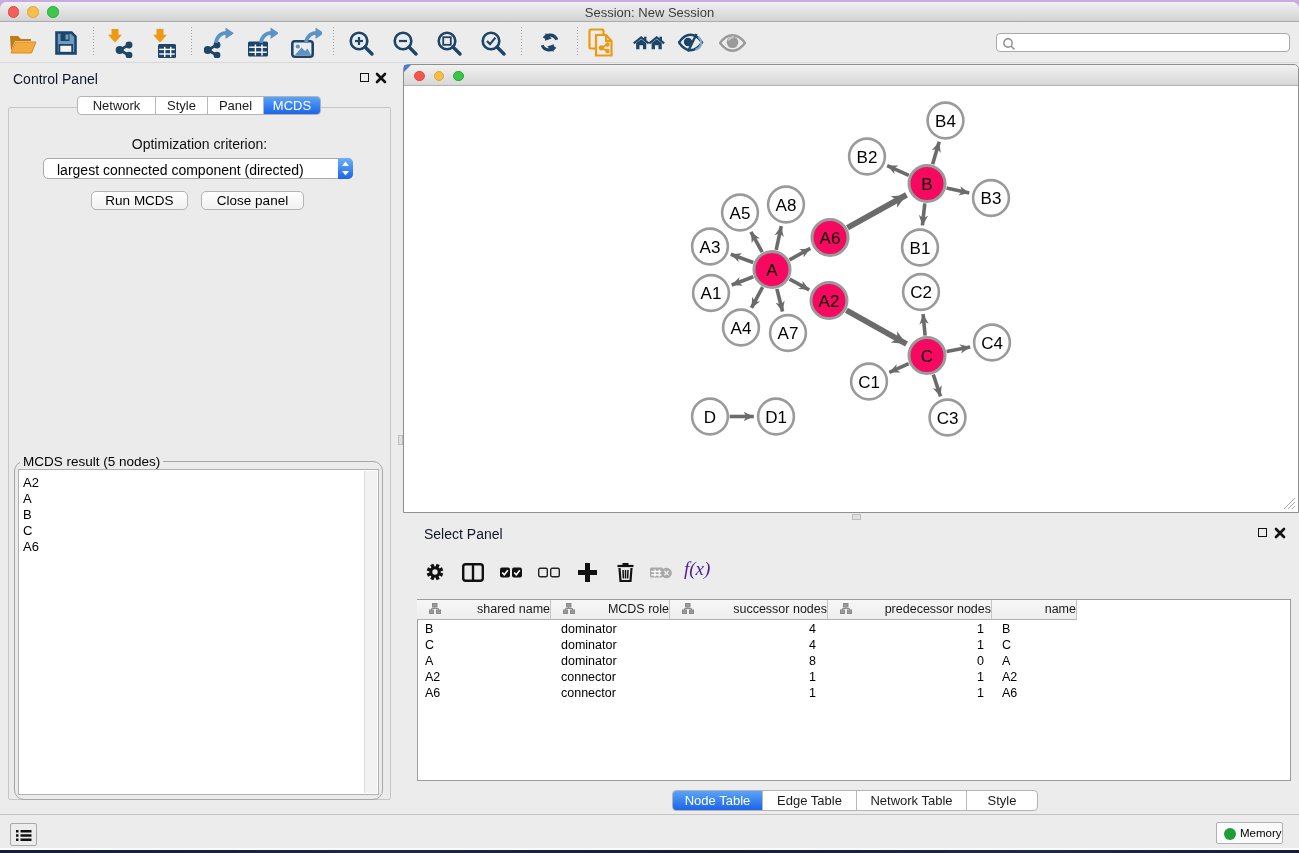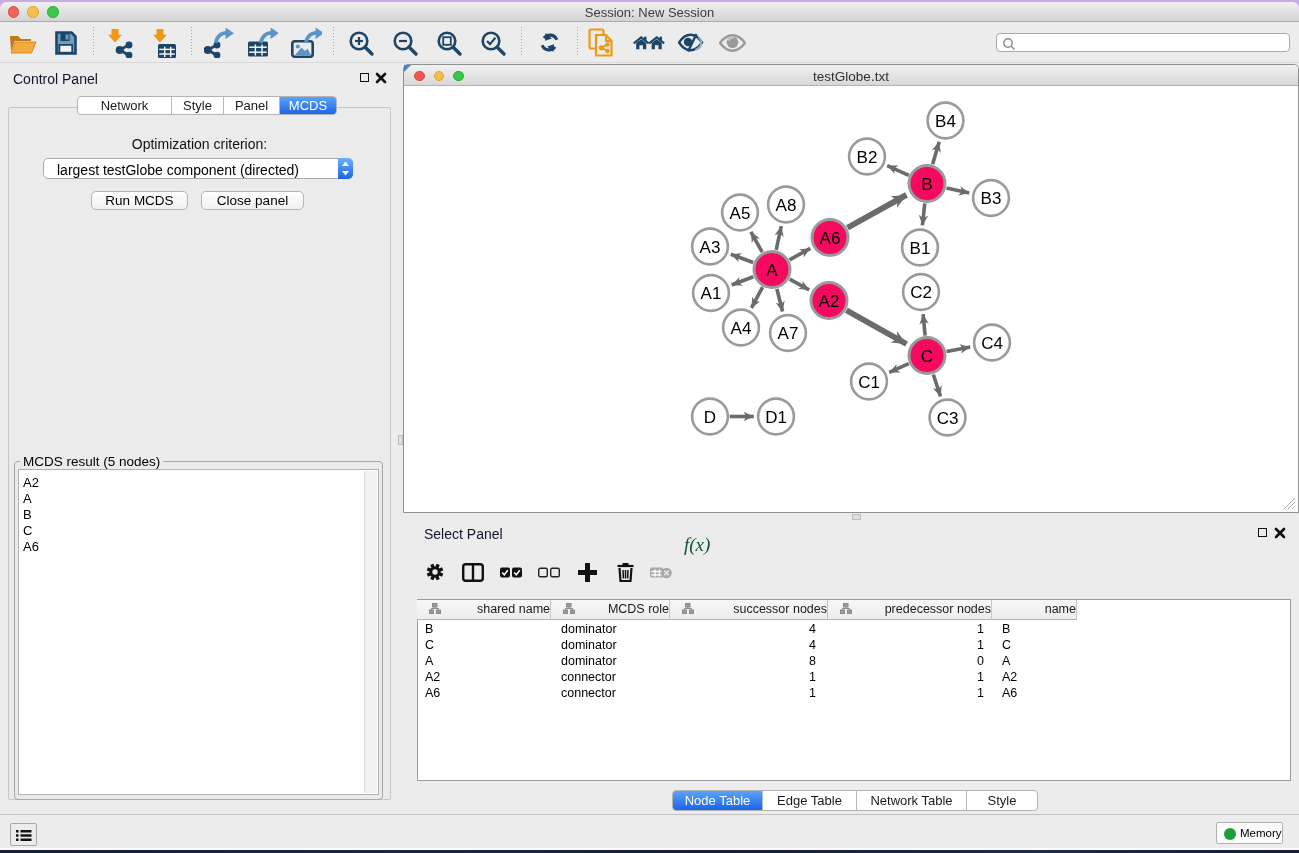--- a/index.html
+++ b/index.html
@@ -26,21 +26,21 @@
  border:1px solid #c6c6c6;border-radius:2px}
 #optlabel{position:absolute;left:0;top:136px;width:399px;text-align:center;font-size:14px;color:#111}
 #combo{position:absolute;left:43px;top:158px;width:310px;height:21px;background:#fff;
  border:1px solid #ababab;border-radius:5px}
 #combo .txt{position:absolute;left:13px;top:2.5px;font-size:14px;color:#000}
 #combo .step{position:absolute;right:-1px;top:-1px;width:15px;height:21px;
  background:linear-gradient(#6cb0f9,#1c64e8);border-radius:0 5px 5px 0}
 .btn{position:absolute;height:19px;background:linear-gradient(#fff,#f1f1f1);
  border:1px solid #b4b4b4;border-radius:5px;font-size:13.5px;color:#000;text-align:center;line-height:17px}
 #fieldset{position:absolute;left:14px;top:461px;width:369px;height:339px;
- border:1px solid #a6a6a6;border-radius:4px}
+ border:1px solid #a6a6a6;border-radius:10px}
 #fieldset .legend{position:absolute;left:5px;top:-8px;background:#ebebeb;padding:0 3px;font-size:13.5px;color:#000}
 #mlist{position:absolute;left:3px;top:7px;width:361px;height:326px;background:#fff;border:1px solid #b0b0b0}
 #mlist .sb{position:absolute;right:1px;top:1px;width:13px;height:322px;background:#f2f2f2;border-left:1px solid #dcdcdc}
 #mlist .it{position:absolute;left:4px;font-size:13px;color:#000}
 #statusbar{position:absolute;left:0;top:814px;width:1299px;height:34px;background:#ececec;border-top:1px solid #c2c2c2}
 #lstbtn{position:absolute;left:10px;top:823px;width:27px;height:23px;border:1px solid #a8a8a8;border-radius:2px}
 #membtn{position:absolute;left:1216px;top:822px;width:67px;height:22px;background:#fbfbfb;
  border:1px solid #b0b0b0;border-radius:2px;font-size:11.5px;color:#000}
 #membtn .dot{position:absolute;left:7px;top:4.5px;width:12px;height:12px;border-radius:50%;background:#1d9e38}
 #membtn .mt{position:absolute;left:23px;top:3.5px}
@@ -207,28 +207,28 @@
     </svg>
   </div>
 <div id="mainline"></div>
 <div class="ptitle" style="left:13px;top:71px">Control Panel</div>
 <div class="float-ic" style="left:360px;top:73px"></div>
 <svg style="position:absolute;left:375px;top:72px" width="12" height="12">
     <path d="M2,2 L10,10 M10,2 L2,10" stroke="#111" stroke-width="2.6" stroke-linecap="round"></path>
   </svg>
 <div id="cpanel"></div>
 <div class="seg" style="left:77px;top:96px;height:19px;line-height:17.5px">
-    <div style="width:94px;line-height:17.5px">Network</div>
+    <div style="width:78px;line-height:17.5px">Network</div>
     <div style="width:52px;line-height:17.5px">Style</div>
     <div style="width:56px;line-height:17.5px">Panel</div>
     <div class="sel" style="width:56px;line-height:17.5px">MCDS</div>
   </div>
 <div id="optlabel">Optimization criterion:</div>
 <div id="combo">
-    <div class="txt">largest testGlobe component (directed)</div>
+    <div class="txt">largest connected component (directed)</div>
     <div class="step"><svg width="15" height="21">
         <path d="M7.5,3.5 L11,8 L4,8 Z" fill="#fff"></path>
         <path d="M7.5,17.5 L11,13 L4,13 Z" fill="#fff"></path>
       </svg></div>
   </div>
 <div class="btn" style="left:91px;top:191px;width:97px">Run MCDS</div>
 <div class="btn" style="left:201px;top:191px;width:103px">Close panel</div>
 <div id="fieldset">
     <div class="legend">MCDS result (5 nodes)</div>
     <div id="mlist">
@@ -238,21 +238,20 @@
       <div class="it" style="top:37px">B</div>
       <div class="it" style="top:53px">C</div>
       <div class="it" style="top:69px">A6</div>
     </div>
   </div>
 <div id="netwin">
     <div id="nettitle">
       <div class="tl2" style="left:10px;top:5.5px;width:10.5px;height:10.5px;background:#f4564e;border:1px solid #dd4a43"></div>
       <div class="tl2" style="left:29.5px;top:5.5px;width:10.5px;height:10.5px;background:#f6be48;border:1px solid #dfa529"></div>
       <div class="tl2" style="left:49px;top:5.5px;width:10.5px;height:10.5px;background:#38c649;border:1px solid #2aa835"></div>
-      <div class="ttext" style="top:3.5px;color:#303030;font-size:13.5px">testGlobe.txt</div>
     </div>
     <svg style="position:absolute;left:0;top:0" width="7" height="7">
       <path d="M0,0 L7,0 L0,7 Z" fill="#4a7fd4"></path>
     </svg>
     <svg style="position:absolute;right:2px;bottom:2px" width="13" height="13">
       <g stroke="#a9a9a9" stroke-width="1">
         <line x1="12" y1="1" x2="1" y2="12"></line>
         <line x1="12" y1="5" x2="5" y2="12"></line>
         <line x1="12" y1="9" x2="9" y2="12"></line>
       </g>
@@ -386,21 +385,21 @@
     <g transform="translate(0,1.5)">
       <rect x="0" y="0" width="13" height="10" rx="1.5" fill="#a8a8a8"></rect>
       <rect x="1.2" y="3.3" width="10.6" height="1.4" fill="#fff"></rect>
       <rect x="4.3" y="2.0" width="1.4" height="7.0" fill="#fff"></rect>
       <rect x="1.2" y="6.7" width="10.6" height="1.4" fill="#fff"></rect>
       <rect x="8.7" y="2.0" width="1.4" height="7.0" fill="#fff"></rect>
     </g>
     <circle cx="16.5" cy="7" r="5.3" fill="#a8a8a8"></circle>
     <path d="M14.3,4.8 L18.7,9.2 M18.7,4.8 L14.3,9.2" stroke="#ececec" stroke-width="1.5"></path>
   </svg>
-<div style="position:absolute;left:684px;top:534px;font-family:'Liberation Serif',serif;font-style:italic;font-size:19px;color:#14532d">f(x)</div>
+<div style="position:absolute;left:684px;top:558px;font-family:'Liberation Serif',serif;font-style:italic;font-size:19px;color:#4c1d95">f(x)</div>
 <div id="ttable">
     <div class="hcell" style="left:-1px;width:134px">shared name</div>
     <div class="hcell" style="left:133px;width:119px">MCDS role</div>
     <div class="hcell" style="left:252px;width:158px">successor nodes</div>
     <div class="hcell" style="left:410px;width:164px">predecessor nodes</div>
     <div class="hcell" style="left:574px;width:85px">name</div>
   </div>
 <svg style="position:absolute;left:429px;top:603px" width="12" height="11" viewBox="0 0 12 11">
     <g stroke="#8a8a8a" stroke-width="1" fill="#9a9a9a">
       <rect x="3.5" y="0.5" width="4.5" height="3.5"></rect>

